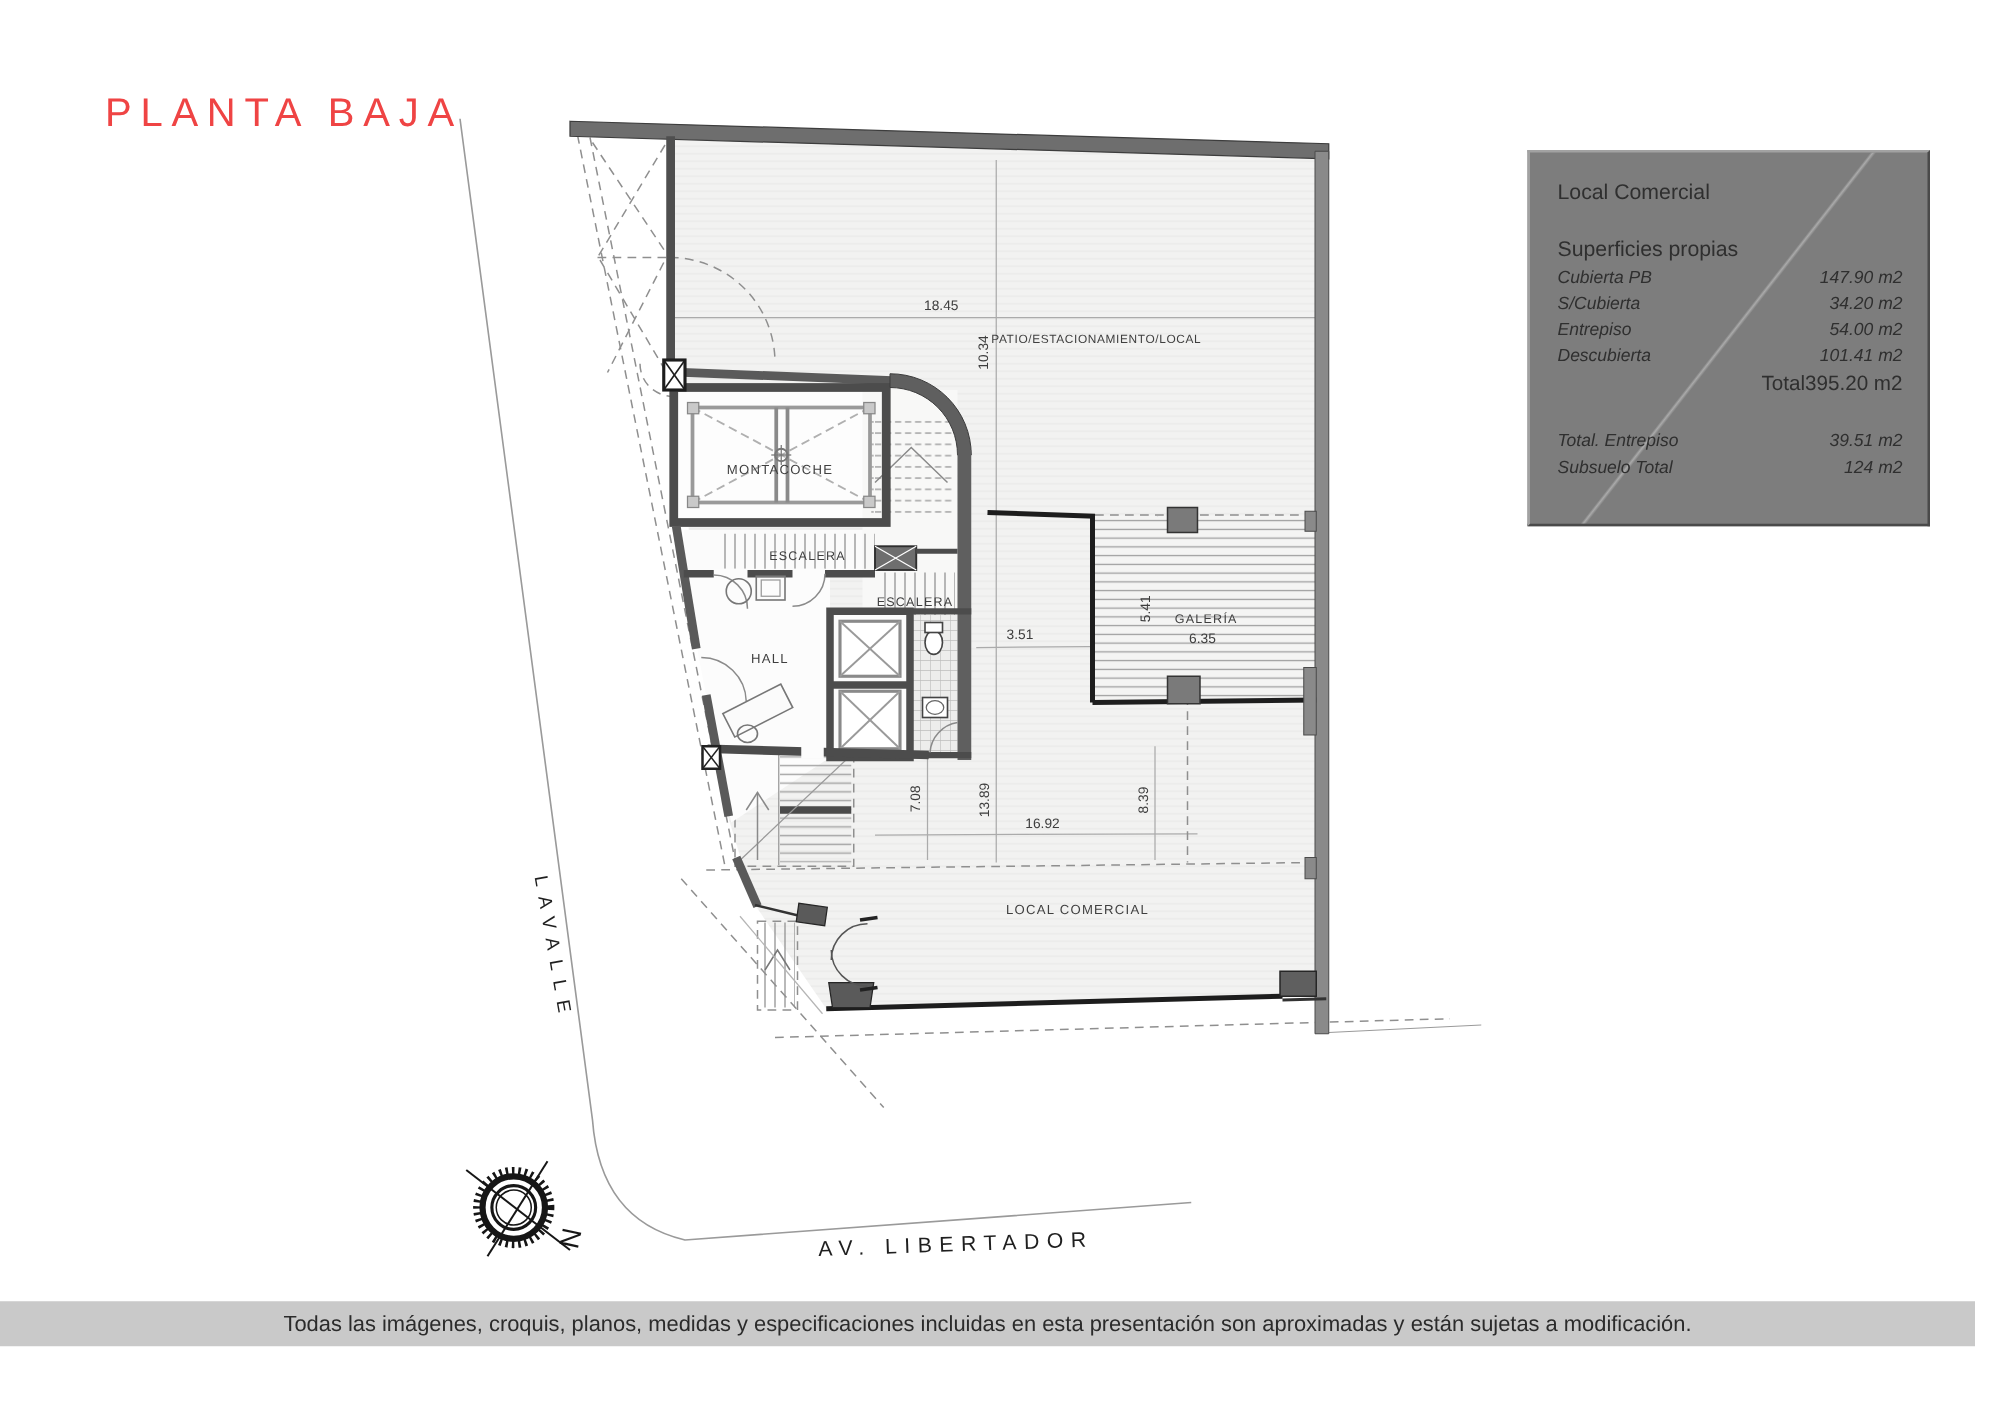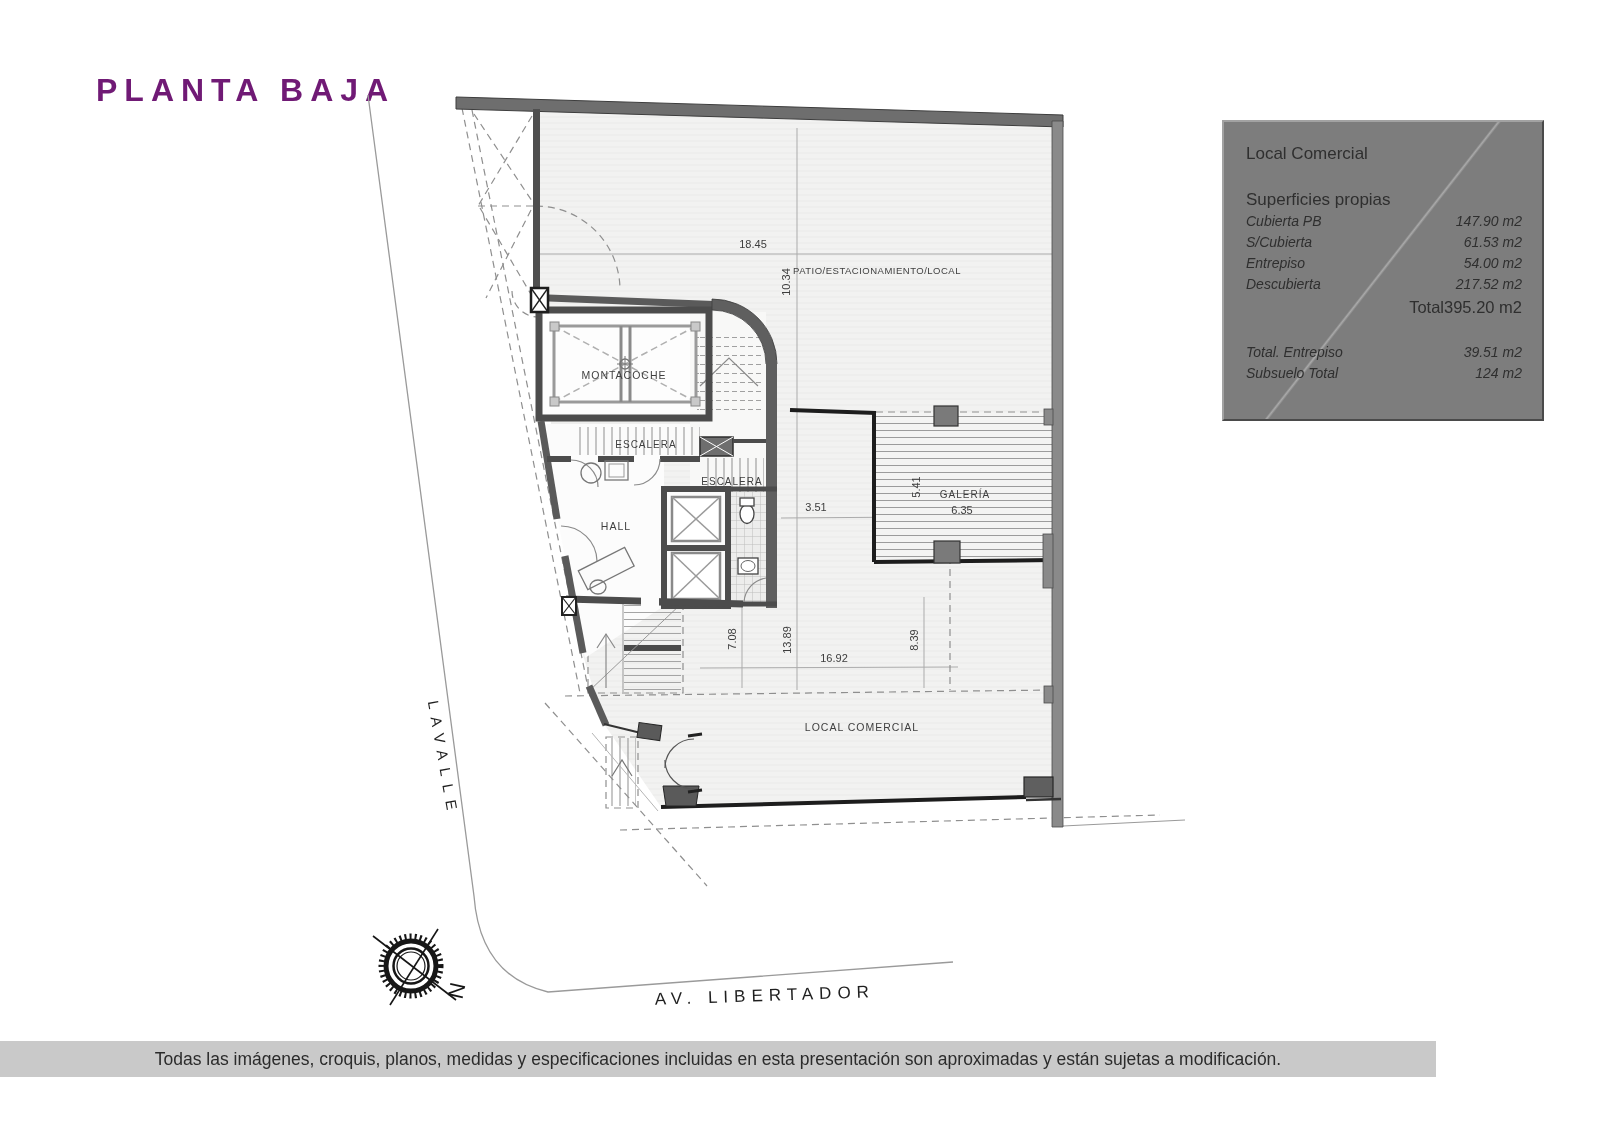--- a/index.html
+++ b/index.html
@@ -1,35 +1,35 @@
 <!DOCTYPE html>
 <html><head>
 <meta charset="utf-8">
 <style>
   html,body{margin:0;padding:0;background:#ffffff;}
   #page{position:relative;width:1600px;height:1131px;background:#ffffff;overflow:hidden;
         font-family:"Liberation Sans", sans-serif;}
   
-  #title{position:absolute;left:96px;top:72px;font-size:32px;font-weight:bold;
-         letter-spacing:7px;color:#701a75;}
+  #title{position:absolute;left:84px;top:72px;font-size:32px;font-weight:normal;
+         letter-spacing:7px;color:#ef4444;}
   
   #infobox{position:absolute;left:1222px;top:120px;width:322px;height:301px;
            box-sizing:border-box;background:#7d7d7d;color:#2f2f2f;
            border:2px solid;border-color:#a2a2a2 #4a4a4a #4a4a4a #a2a2a2;
            padding:22px 20px 0 22px;
            background-image:linear-gradient(128deg,transparent 49.5%,rgba(255,255,255,.35) 49.9%,transparent 50.4%);}
   #infobox .ib-title{font-size:17px;margin-bottom:26px;}
   #infobox .ib-section{font-size:17px;margin-bottom:1px;}
   #infobox .ib-row{display:flex;justify-content:space-between;font-size:14px;
                    font-style:italic;line-height:21px;text-align:center;}
   #infobox .ib-total{display:flex;justify-content:flex-end;font-size:16.5px;
                      font-style:normal;line-height:24px;}
   #infobox .ib-gap{height:23px;}
   
-  #disclaimer{position:absolute;left:0;top:1041px;width:1436px;height:36px;
+  #disclaimer{position:absolute;left:0;top:1041px;width:1580px;height:36px;
               background:#c9c9c9;color:#2b2b2b;font-size:17.5px;
               display:flex;align-items:center;justify-content:center;}
   
   #plan{position:absolute;left:0;top:0;}
   text.room{fill:#3f3f3f;font-size:10.5px;letter-spacing:1px;}
   text.dim{fill:#3d3d3d;font-size:11px;}
   text.street{fill:#1f1f1f;font-size:17px;letter-spacing:6px;}
 </style>
 </head>
 <body>
@@ -264,29 +264,29 @@
 
   <div id="infobox">
     <div class="ib-title">Local Comercial</div>
     <div class="ib-section">Superficies propias</div>
     <div class="ib-row">
       <span>Cubierta PB</span>
       <span>147.90 m2</span>
     </div>
     <div class="ib-row">
       <span>S/Cubierta</span>
-      <span>61.53 m2</span>
+      <span>34.20 m2</span>
     </div>
     <div class="ib-row">
       <span>Entrepiso</span>
       <span>54.00 m2</span>
     </div>
     <div class="ib-row">
       <span>Descubierta</span>
-      <span>217.52 m2</span>
+      <span>101.41 m2</span>
     </div>
     <div class="ib-total">
       <span>Total</span>
       <span>395.20 m2</span>
     </div>
     <div class="ib-gap"></div>
     <div class="ib-row">
       <span>Total. Entrepiso</span>
       <span>39.51 m2</span>
     </div>

